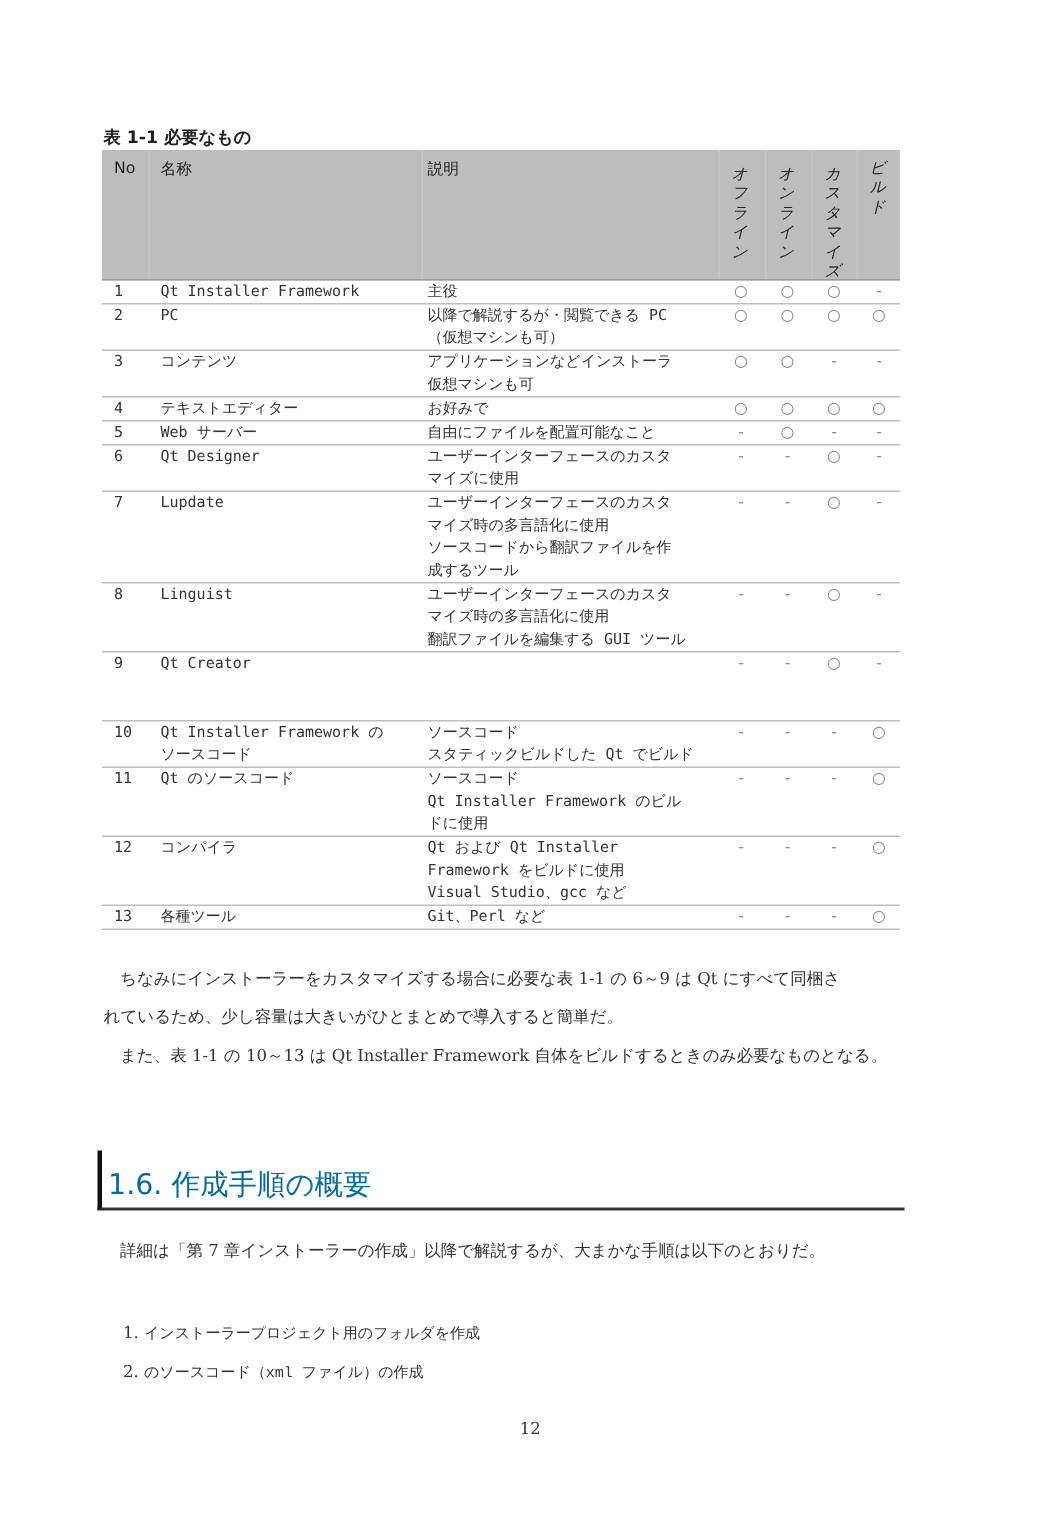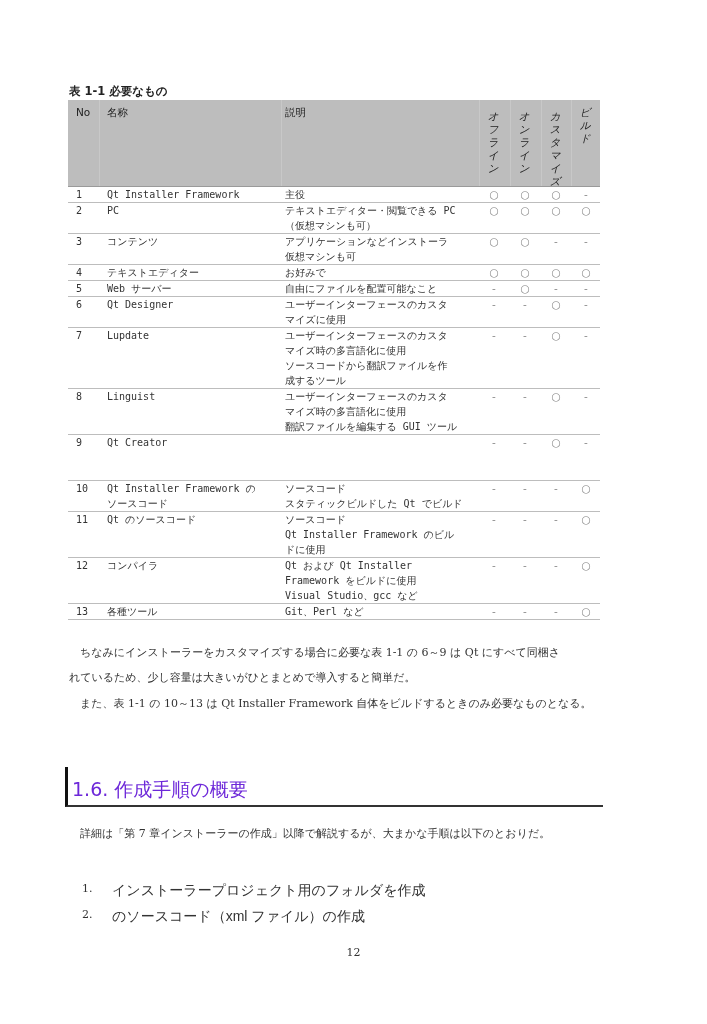--- a/index.html
+++ b/index.html
@@ -12,23 +12,23 @@
   .th { position:absolute; top:6px; font-size:10.5px; color:#222; }
   .th.v { width:12px; line-height:13px; text-align:center; word-break:break-all; top:10px;font-style:italic; }
   .row { position:relative; border-bottom:1px solid #bdbdbd; font-size:10.5px; line-height:15px; }
   .row .no { position:absolute; left:8px; top:0; font-family:"DejaVu Sans Mono", monospace; font-size:10px; color:#333; }
   .row .name { position:absolute; left:39px; top:0; width:175px; font-family:"DejaVu Sans Mono", monospace; font-size:10px; color:#333; }
   .row .desc { position:absolute; left:217px; top:0; width:190px; font-family:"DejaVu Sans Mono", monospace; font-size:10px; color:#333; }
   .row .desc div { white-space:nowrap; }
   .row .mark { position:absolute; top:0; width:14px; text-align:center; color:#888; font-size:10.5px; }
   .para { position:absolute; left:69px; font-family:"DejaVu Serif", serif; font-size:11px; color:#333; white-space:nowrap; }
   .h2 { position:absolute; left:65px; top:767px; width:535px; height:38px; border-left:3px solid #111; border-bottom:2px solid #333; }
-  .h2 span { position:absolute; left:4px; top:10px; font-size:19px; color:#6d28d9; white-space:nowrap; }
+  .h2 span { position:absolute; left:4px; top:10px; font-size:19px; color:#0369a1; white-space:nowrap; }
   .li-num { position:absolute; left:82px; font-family:"DejaVu Serif", serif; font-size:11px; color:#333; }
-  .li-text { position:absolute; left:112px; font-family:Liberation Sans, sans-serif; font-size:14px; color:#333; white-space:nowrap; }
+  .li-text { position:absolute; left:96px; font-family:Liberation Mono, monospace; font-size:10px; color:#333; white-space:nowrap; }
   .pageno { position:absolute; left:0; width:707px; top:946px; text-align:center; font-family:"DejaVu Serif", serif; font-size:11px; color:#333; }
 </style>
 </head>
 <body>
 
 <div class="caption">表 1-1 必要なもの</div>
 
 <div class="tbl">
   <div class="thead">
     <div class="sep" style="left:31px"></div>
@@ -58,21 +58,21 @@
         <div class="mark" style="left: 450px;">○</div>
         <div class="mark" style="left: 481px;">○</div>
         <div class="mark" style="left: 511px;">-</div>
       </div>
       <div class="row" style="height: 30px;">
         <div class="no">2</div>
         <div class="name">
           <div>PC</div>
         </div>
         <div class="desc">
-          <div>テキストエディター・閲覧できる PC</div>
+          <div>以降で解説するが・閲覧できる PC</div>
           <div>（仮想マシンも可）</div>
         </div>
         <div class="mark" style="left: 419px;">○</div>
         <div class="mark" style="left: 450px;">○</div>
         <div class="mark" style="left: 481px;">○</div>
         <div class="mark" style="left: 511px;">○</div>
       </div>
       <div class="row" style="height: 30px;">
         <div class="no">3</div>
         <div class="name">

